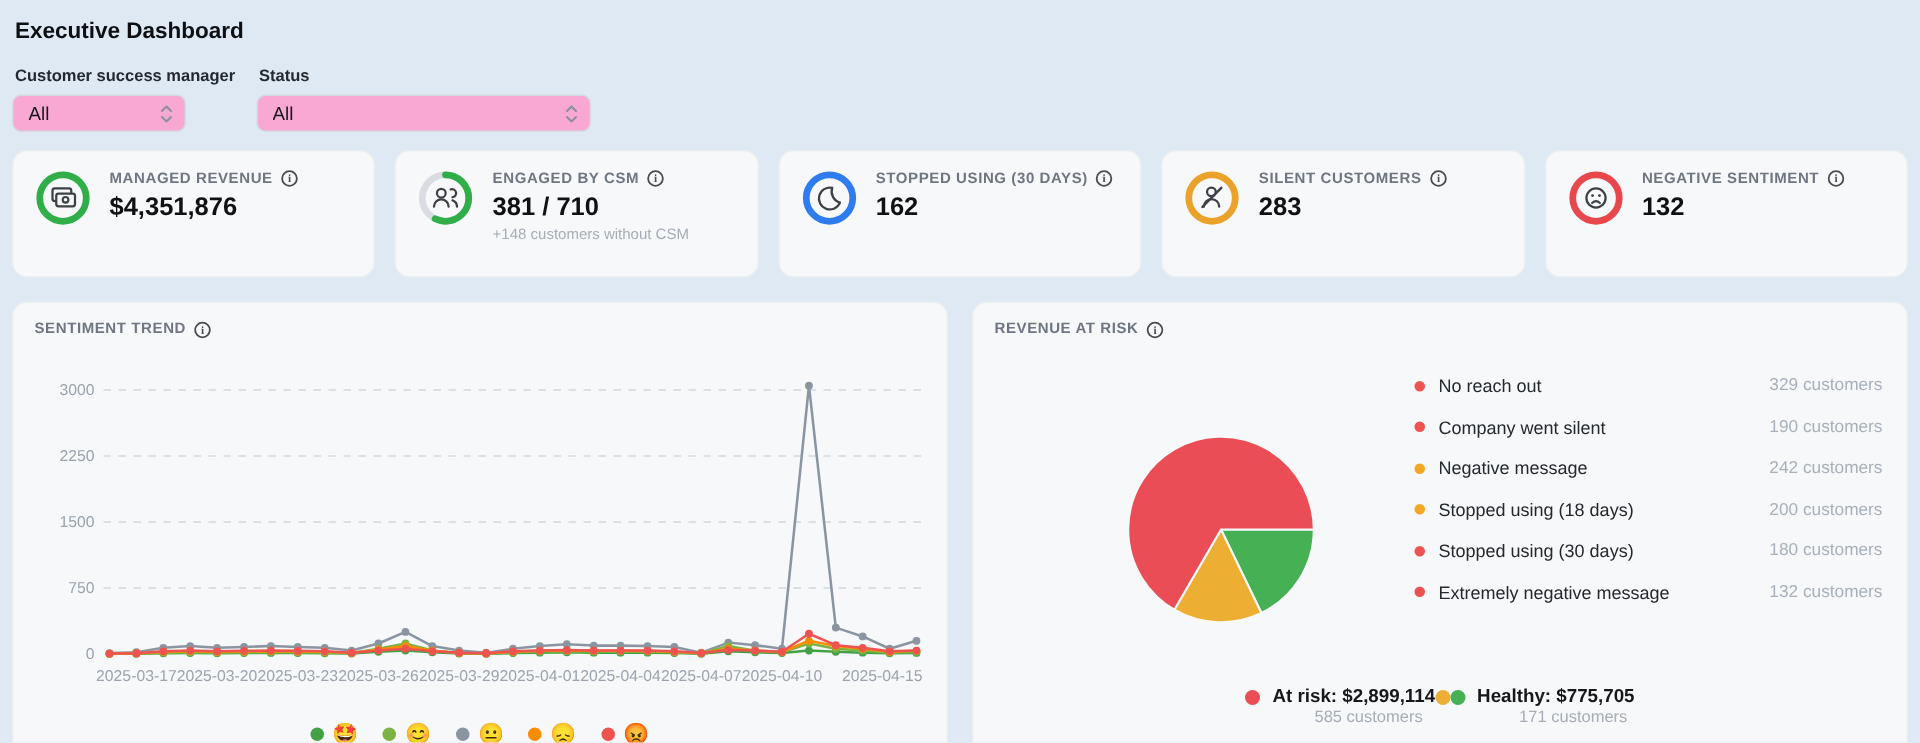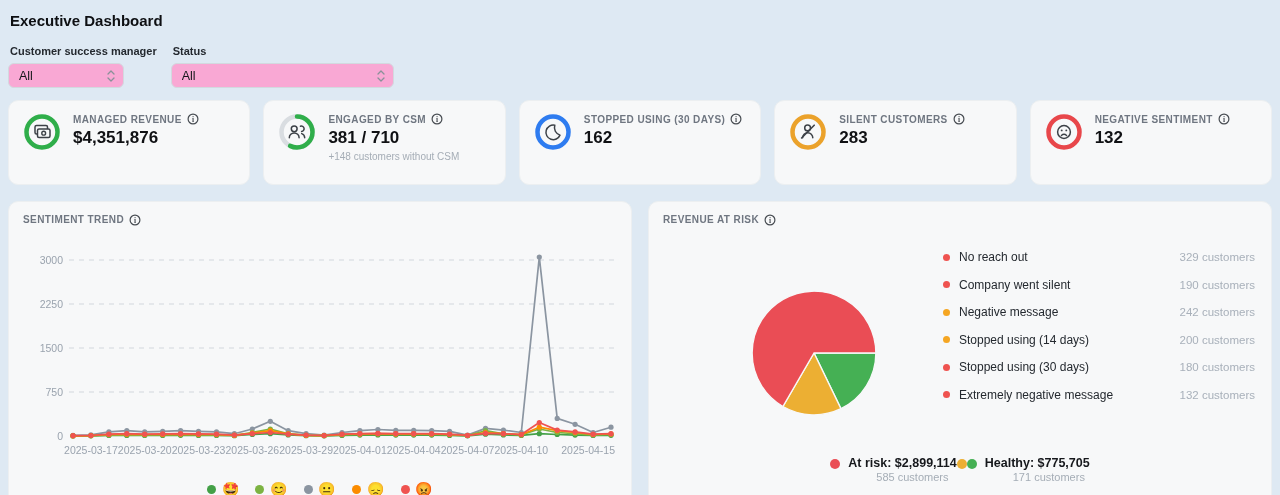--- a/index.html
+++ b/index.html
@@ -449,21 +449,21 @@
               <span class="risk-label">Company went silent</span>
               <span class="risk-count">190 customers</span>
             </div>
             <div class="risk-row">
               <span class="risk-dot" style="background: rgb(245, 166, 35);"></span>
               <span class="risk-label">Negative message</span>
               <span class="risk-count">242 customers</span>
             </div>
             <div class="risk-row">
               <span class="risk-dot" style="background: rgb(245, 166, 35);"></span>
-              <span class="risk-label">Stopped using (14 days)</span>
+              <span class="risk-label">Stopped using (18 days)</span>
               <span class="risk-count">200 customers</span>
             </div>
             <div class="risk-row">
               <span class="risk-dot" style="background: rgb(239, 83, 80);"></span>
               <span class="risk-label">Stopped using (30 days)</span>
               <span class="risk-count">180 customers</span>
             </div>
             <div class="risk-row">
               <span class="risk-dot" style="background: rgb(239, 83, 80);"></span>
               <span class="risk-label">Extremely negative message</span>

